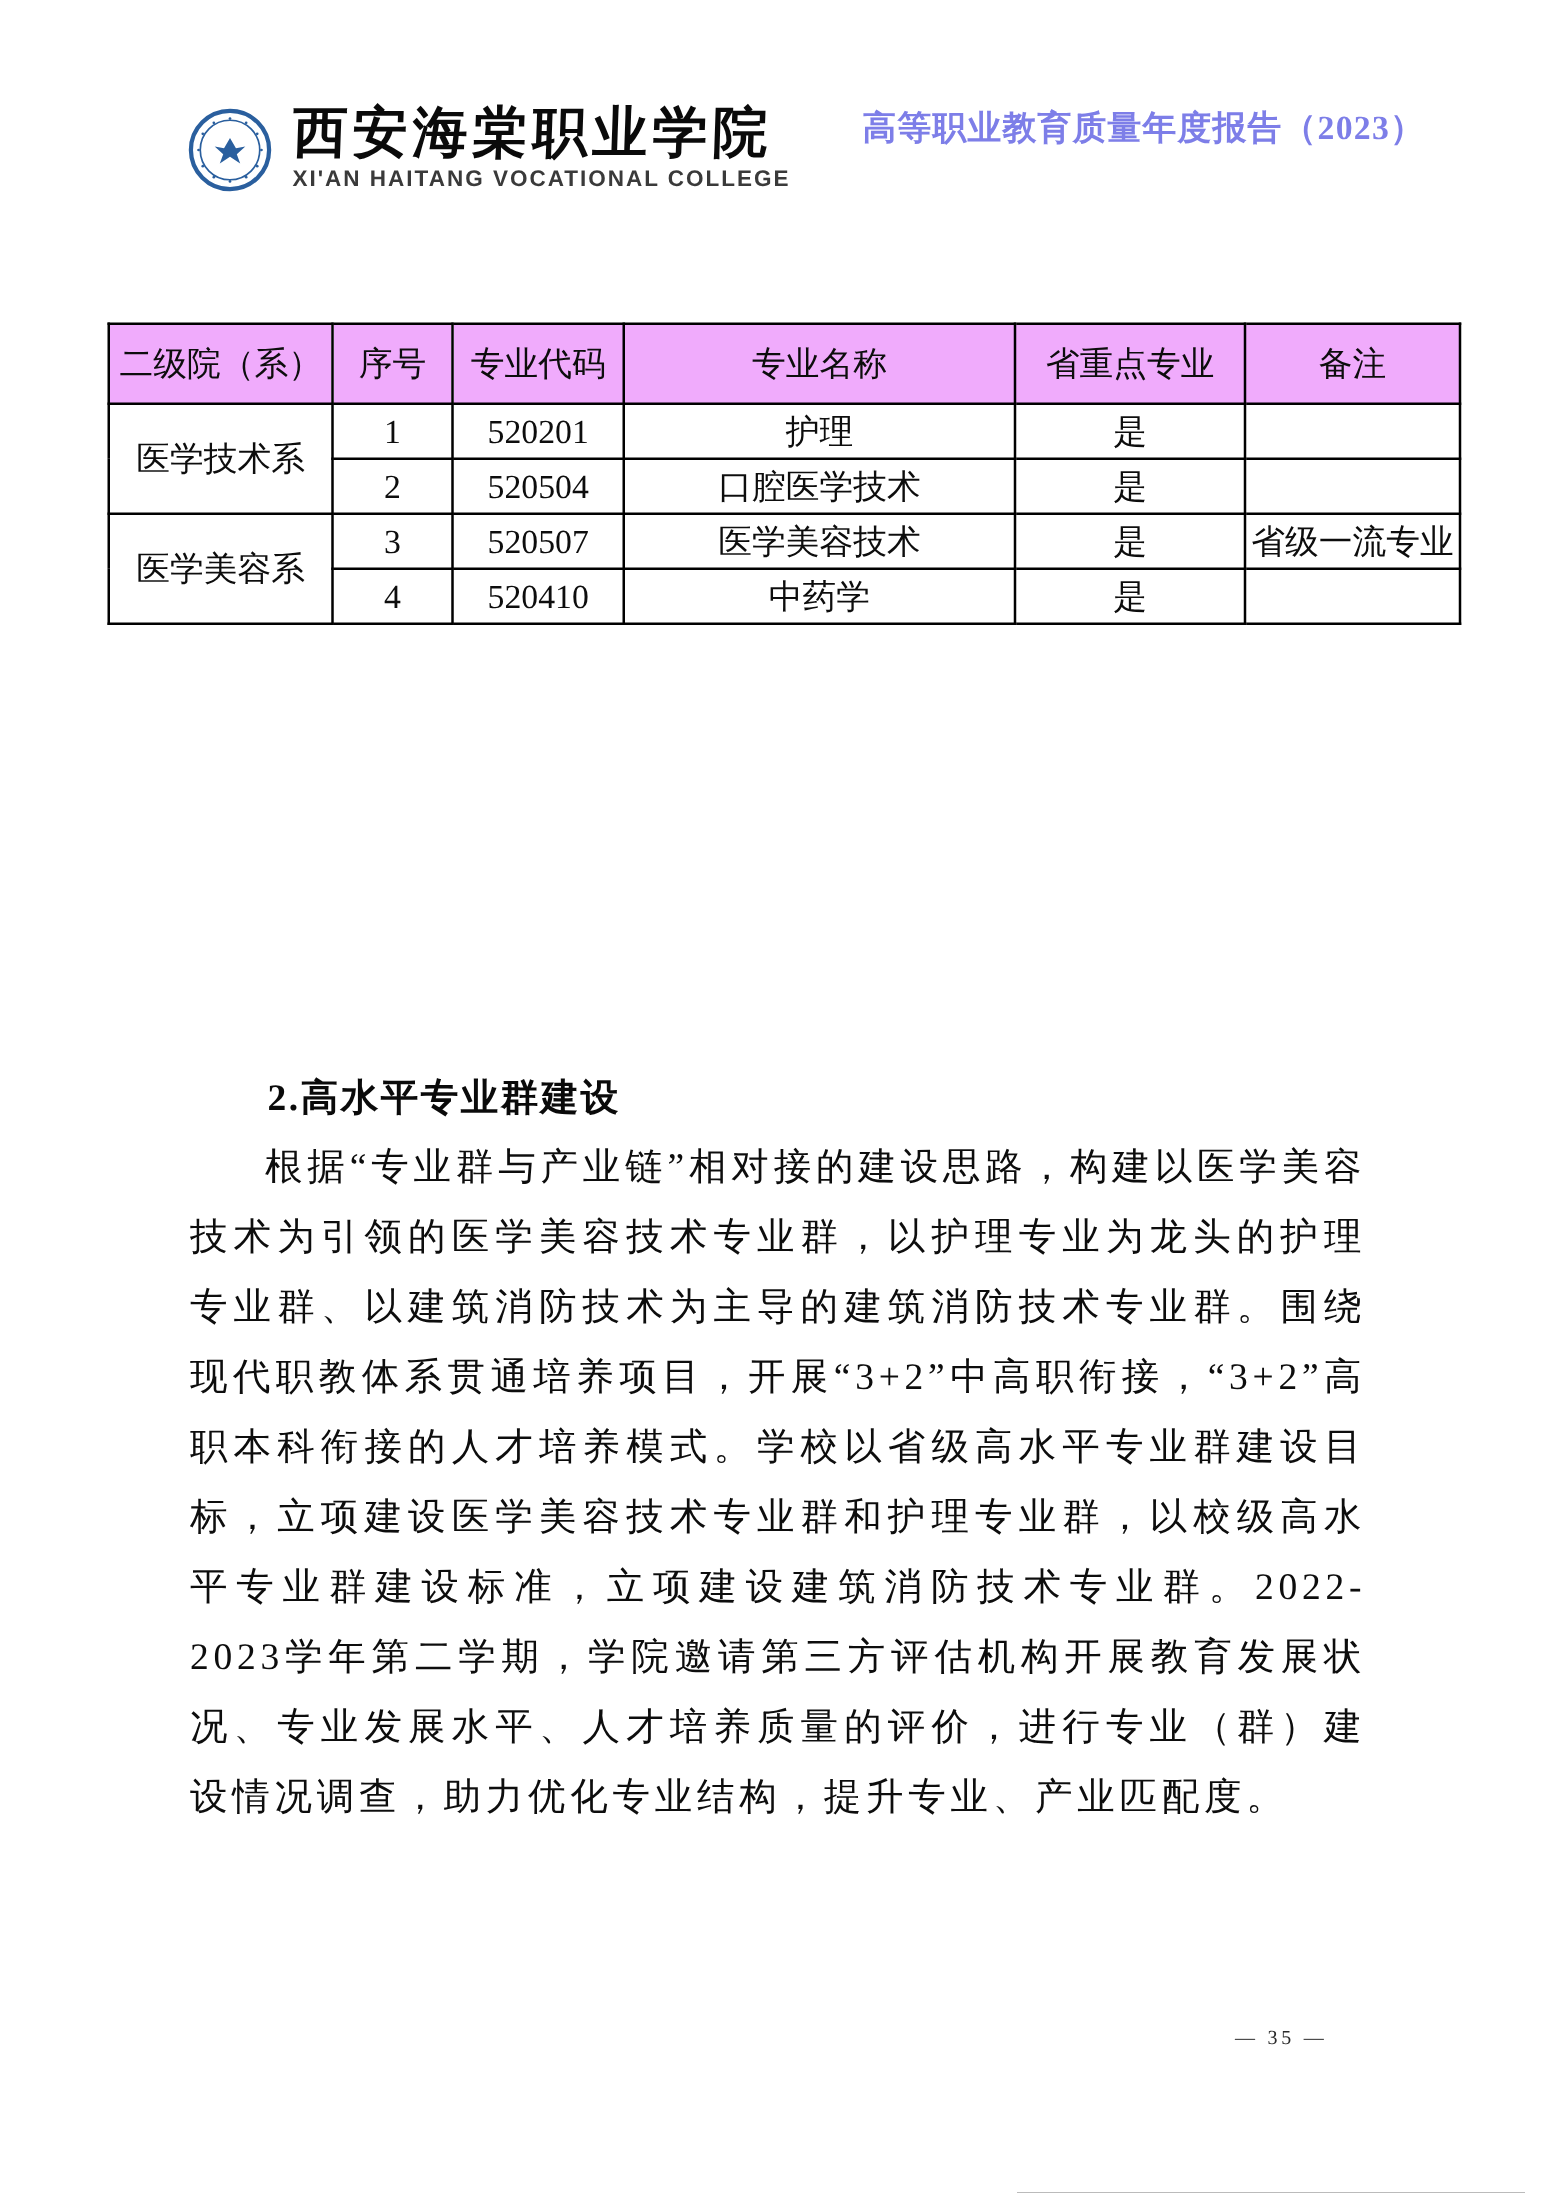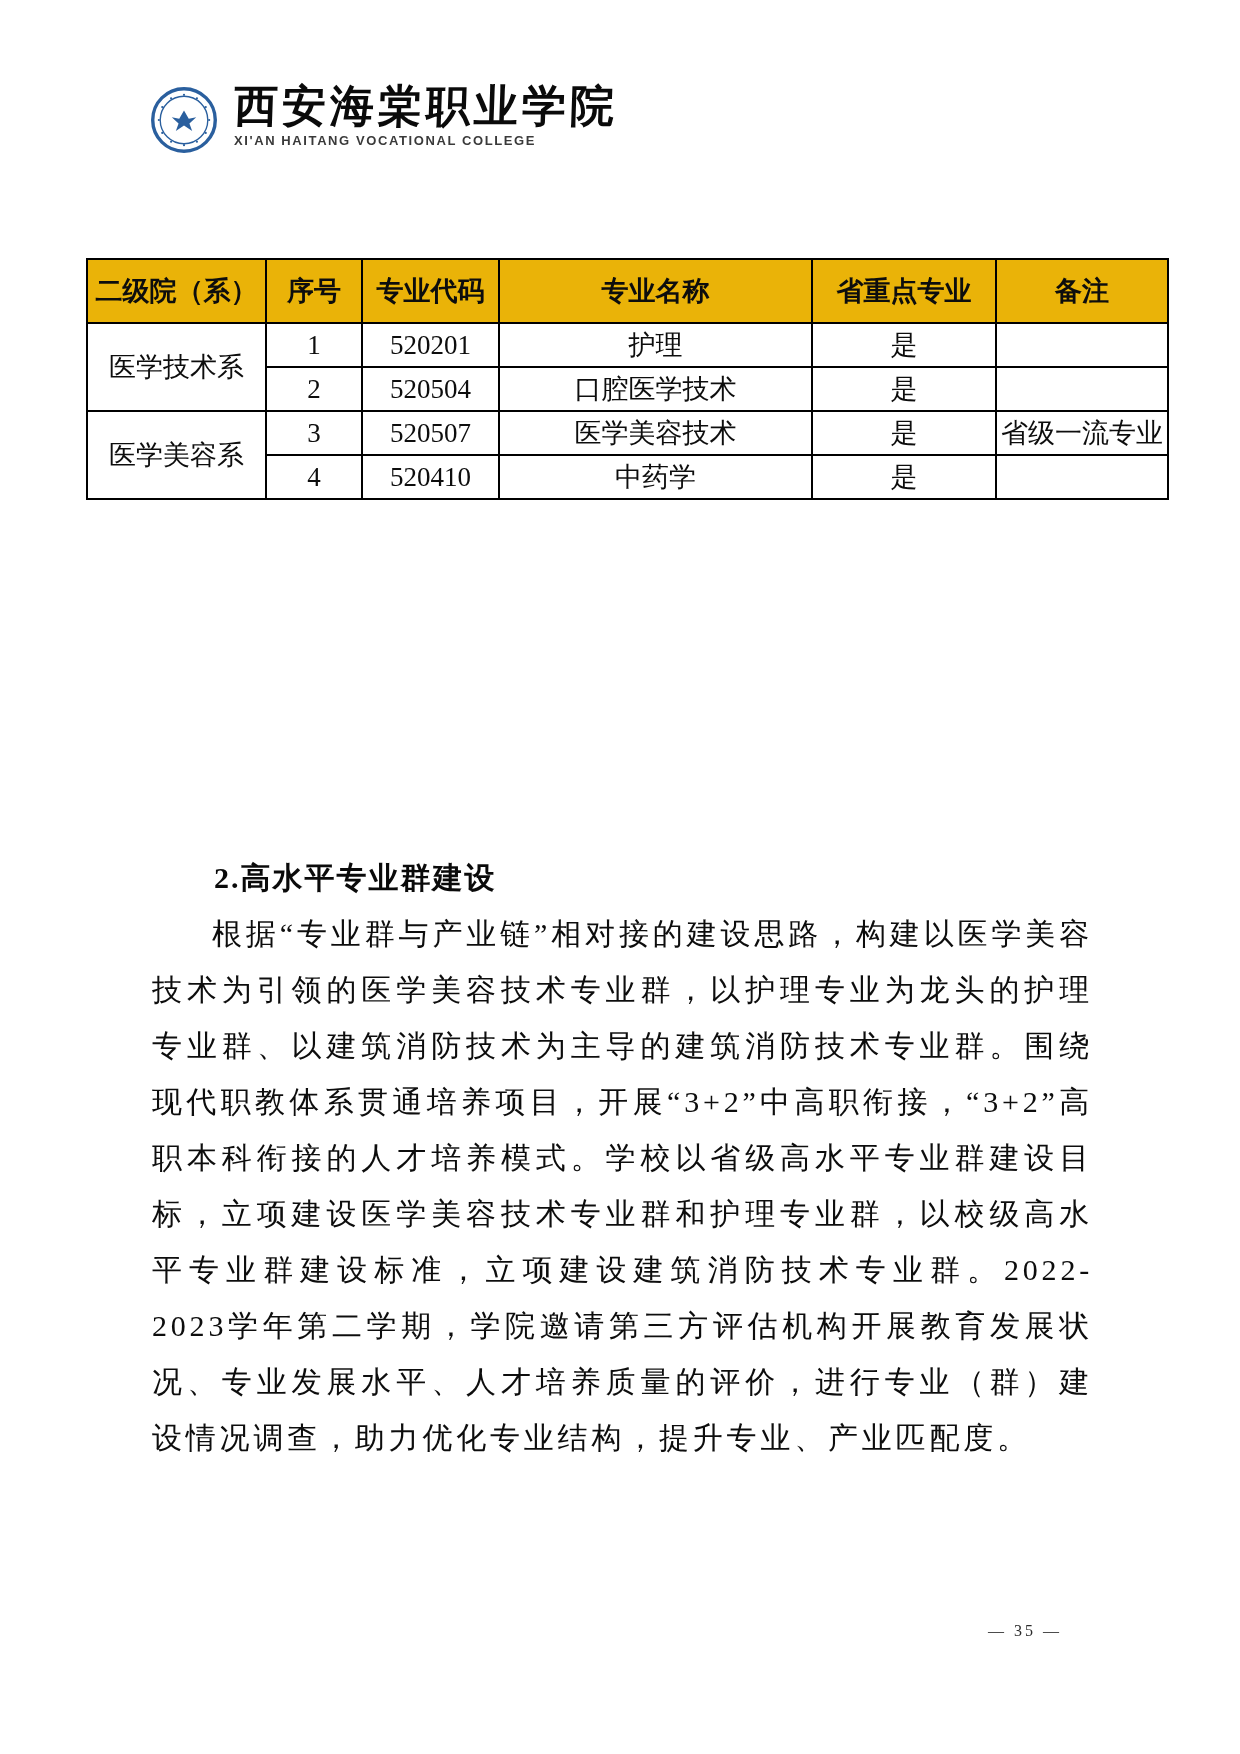--- a/index.html
+++ b/index.html
@@ -11,40 +11,40 @@
   
   .header-left { position:absolute; left:150px; top:84px; display:flex; align-items:flex-start; gap:16px; }
   .emblem { width:68px; height:68px; flex:0 0 auto; margin-top:2px; }
   .logo-text { display:flex; flex-direction:column; }
   .logo-cn {
     font-size:44px; font-weight:900; letter-spacing:4px; line-height:46px;
     color:#0a0a0a; transform:skewX(-2deg);
   }
   .logo-en {
     font-family:"Liberation Sans","DejaVu Sans",sans-serif;
-    font-size:13px; font-weight:600; letter-spacing:1.6px; color:#3a3a3a; margin-top:3px;
+    font-size:18px; font-weight:600; letter-spacing:1.6px; color:#3a3a3a; margin-top:3px;
   }
   .report-title {
     position:absolute; left:690px; top:84px;
     font-size:27px; font-weight:bold; color:#7d7ee8; letter-spacing:1px;
   }
   
   .table-caption {
     position:absolute; left:86px; top:166px; width:1081px;
     text-align:center; font-size:29px; letter-spacing:1px; color:#151515;
   }
   table.majors {
     position:absolute; left:86px; top:258px; width:1081px;
     border-collapse:collapse; table-layout:fixed;
   }
   table.majors th, table.majors td {
     border:2px solid #000; text-align:center; vertical-align:middle;
     font-size:27px; font-weight:normal; padding:0; overflow:hidden; color:#0d0d0d;
   }
-  table.majors thead th { background:#eab308; height:62px;font-weight:bold; }
+  table.majors thead th { background:#f0abfc; height:62px; }
   table.majors tbody td { height:42px; }
   
   .para {
     position:absolute; left:152px; width:941px;
     font-size:30px; line-height:56px; letter-spacing:3.8px;
     text-align:justify; text-justify:inter-ideograph; text-indent:2em; color:#0d0d0d;
   }
   .p1 { top:494px; }
   .p2 { top:906px; }
   .section-heading {
@@ -82,20 +82,21 @@
             <circle cx="69" cy="82" r="1.6"></circle>
             <circle cx="50" cy="87" r="1.6"></circle>
         </g>
       </svg>
     </span>
     <span class="logo-text">
       <span class="logo-cn">西安海棠职业学院</span>
       <span class="logo-en">XI'AN HAITANG VOCATIONAL COLLEGE</span>
     </span>
   </div>
+  <div class="report-title">高等职业教育质量年度报告（2023）</div>
 
 
   <table class="majors">
     <colgroup>
       <col style="width:179px">
         <col style="width:96px">
         <col style="width:137px">
       <col style="width:313px">
         <col style="width:184px">
         <col style="width:172px">

